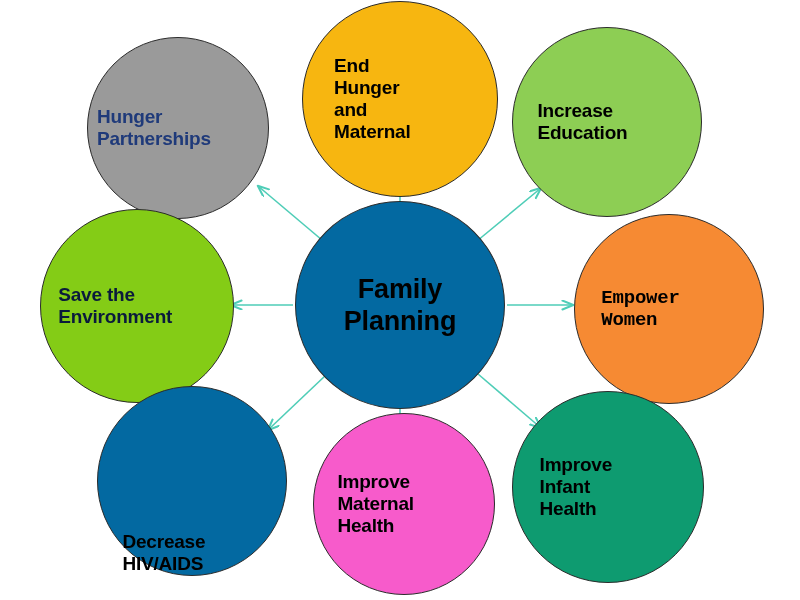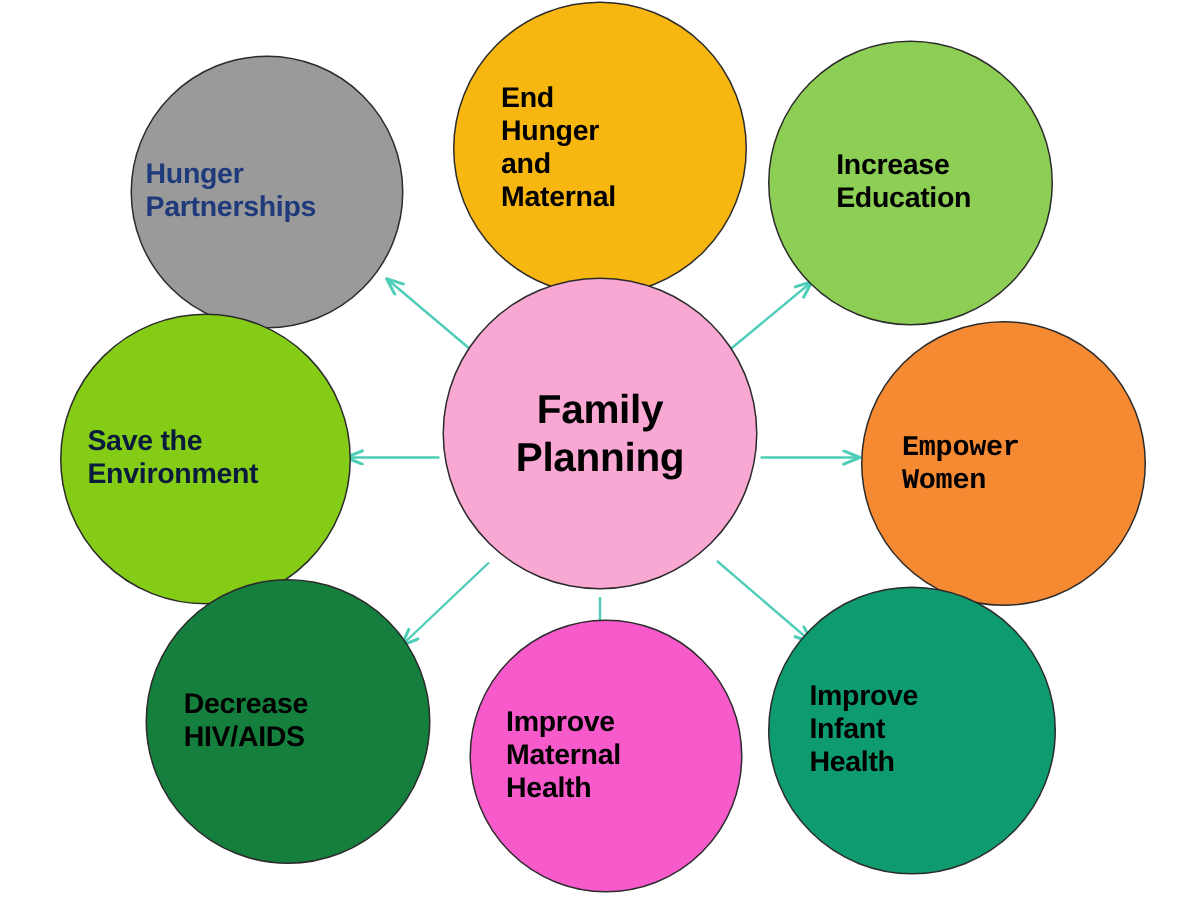--- a/index.html
+++ b/index.html
@@ -80,44 +80,44 @@
         <div class="node-label" style="color: rgb(31, 58, 122); font-size: 19px; padding-left: 5%;">Hunger
 Partnerships</div>
       </div>
       <div class="node" style="left: 302px; top: 1px; width: 196px; height: 196px; background: rgb(247, 182, 16); border-color: rgb(43, 43, 43);">
         <div class="node-label" style="color: rgb(0, 0, 0); font-size: 19px; padding-left: 16%;">End
 Hunger
 and
 Maternal</div>
       </div>
       <div class="node" style="left: 512px; top: 27px; width: 190px; height: 190px; background: rgb(141, 206, 84); border-color: rgb(43, 43, 43);">
-        <div class="node-label" style="color: rgb(0, 0, 0); font-size: 19px; padding-left: 13%; margin-left: 20px;">Increase
+        <div class="node-label" style="color: rgb(0, 0, 0); font-size: 19px; padding-left: 13%;">Increase
 Education</div>
       </div>
       <div class="node" style="left: 40px; top: 209px; width: 194px; height: 194px; background: #84cc16; border-color: rgb(43, 43, 43);">
         <div class="node-label" style="color: rgb(10, 26, 60); font-size: 19px; padding-left: 9%;">Save the
 Environment</div>
       </div>
       <div class="node" style="left: 574px; top: 214px; width: 190px; height: 190px; background: rgb(246, 138, 51); border-color: rgb(43, 43, 43); font-family: Liberation Mono, monospace;">
         <div class="node-label" style="color: rgb(0, 0, 0); font-size: 19px; padding-left: 14%;">Empower
 Women</div>
       </div>
-      <div class="node" style="left: 97px; top: 386px; width: 190px; height: 190px; background: #15803d; border-color: rgb(43, 43, 43);">
+      <div class="node" style="left: 97px; top: 386px; width: 190px; height: 190px; background: #0369a1; border-color: rgb(43, 43, 43); align-items: flex-end;">
         <div class="node-label" style="color: rgb(0, 0, 0); font-size: 19px; padding-left: 13%;">Decrease
 HIV/AIDS</div>
       </div>
       <div class="node" style="left: 313px; top: 413px; width: 182px; height: 182px; background: rgb(247, 91, 203); border-color: rgb(43, 43, 43);">
         <div class="node-label" style="color: rgb(0, 0, 0); font-size: 19px; padding-left: 13%;">Improve
 Maternal
 Health</div>
       </div>
       <div class="node" style="left: 512px; top: 391px; width: 192px; height: 192px; background: rgb(14, 155, 112); border-color: rgb(43, 43, 43);">
         <div class="node-label" style="color: rgb(0, 0, 0); font-size: 19px; padding-left: 14%;">Improve
 Infant
 Health</div>
       </div>
-      <div class="node center" style="left: 295px; top: 185px; width: 210px; height: 208px; background: #f9a8d4; border-color: rgb(43, 43, 43);">
+      <div class="node center" style="left: 295px; top: 201px; width: 210px; height: 208px; background: #0369a1; border-color: rgb(43, 43, 43);">
         <div class="node-label" style="color: rgb(0, 0, 0); font-size: 27px;">Family
 Planning</div>
       </div>
     </div>
 
 </div>
 
 </body></html>

